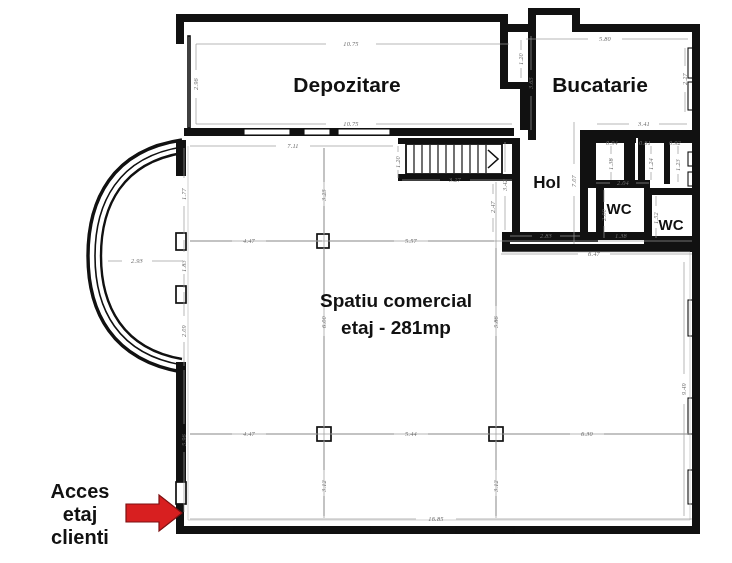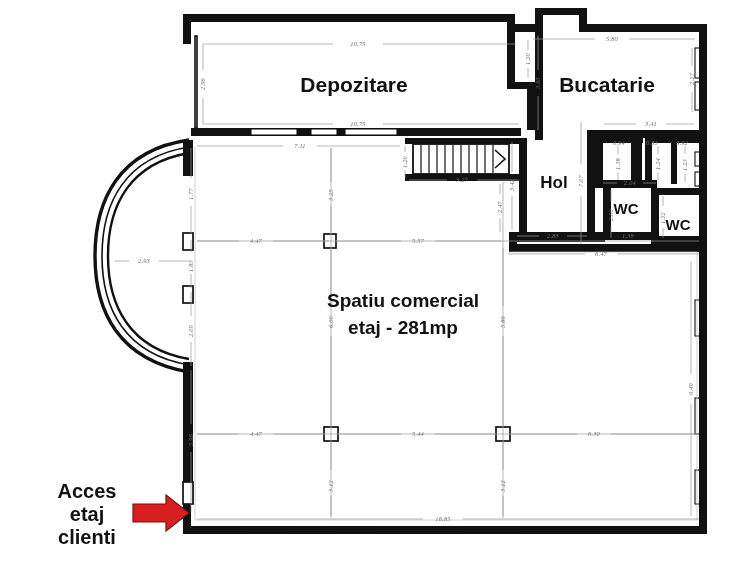--- a/index.html
+++ b/index.html
@@ -10,21 +10,21 @@
   }
   body {
     width: 732px;
     height: 563px;
     position: relative;
     overflow: hidden;
     font-family: "Liberation Sans", sans-serif;
   }
   #plan-root {
     position: absolute;
-    left: 11px; top: 0;
+    left: 4px; top: 0;
     width: 637px;
     height: 563px;
   }
   svg#floorplan {
     display: block;
     width: 732px;
     height: 563px;
     background: #ffffff;
   }
   .wall    { fill: #111111; stroke: none; }

